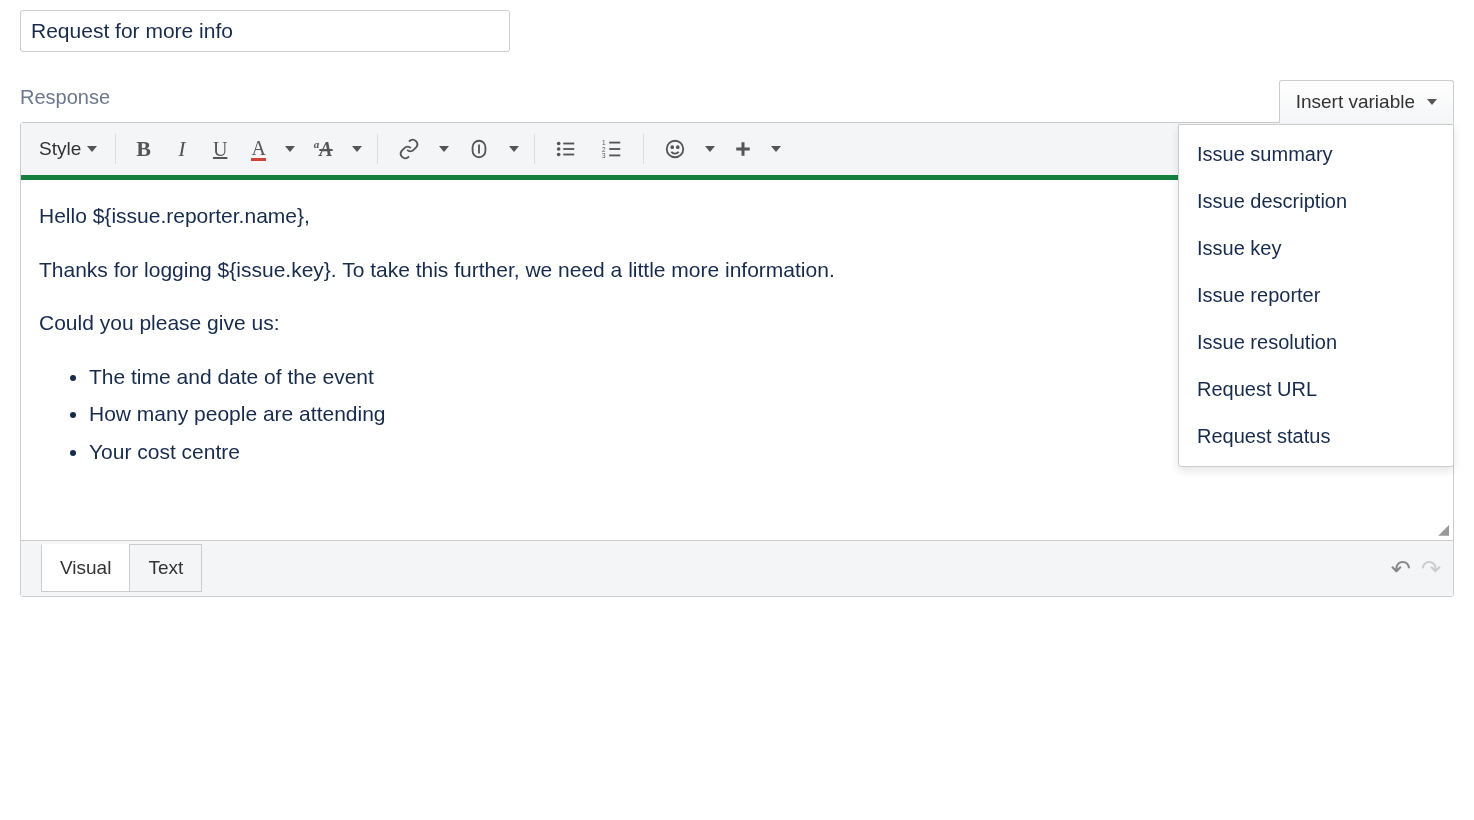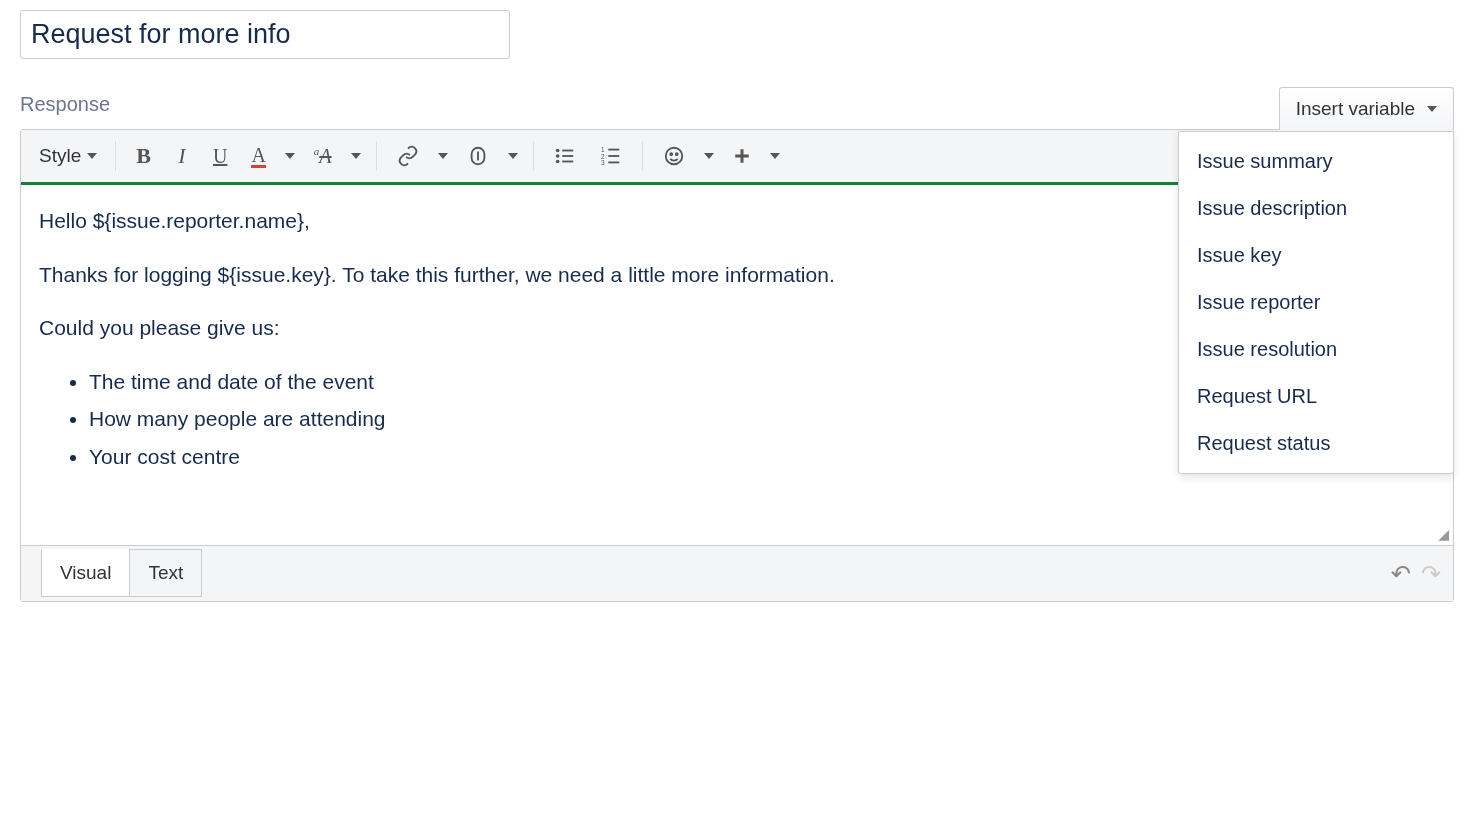--- a/index.html
+++ b/index.html
@@ -1,24 +1,24 @@
 <!DOCTYPE html>
 <html><head>
 <meta charset="utf-8">
 <style>
 * { box-sizing: border-box; margin: 0; padding: 0; }
 body { font-family: -apple-system, BlinkMacSystemFont, "Segoe UI", Helvetica, Arial, sans-serif; padding: 10px 20px; color: #333; }
 .field-label { color: #6b778c; font-size: 20px; margin-bottom: 8px; display: block; }
-.text-input { border: 1px solid #ccc; border-radius: 3px; padding: 8px 10px; font-size: 27px; width: 490px; color: #172b4d; }
+.text-input { border: 1px solid #ccc; border-radius: 3px; padding: 8px 10px; font-size: 21px; width: 490px; color: #172b4d; }
 .name-group { margin-bottom: 28px; }
 .response-header { display: flex; justify-content: space-between; align-items: center; margin-bottom: 0; position: relative; }
 .insert-variable-btn { background: linear-gradient(#fff, #f4f5f7); border: 1px solid #ccc; border-radius: 3px 3px 0 0; border-bottom: none; padding: 10px 16px; font-size: 19px; color: #333; cursor: pointer; display: flex; align-items: center; gap: 12px; position: relative; z-index: 20; }
 .caret-down { width: 0; height: 0; border-left: 5px solid transparent; border-right: 5px solid transparent; border-top: 6px solid #555; }
 .editor-container { border: 1px solid #ccc; border-radius: 3px; background: #fff; margin-top: -1px; position: relative; }
-.toolbar { background: #f4f5f7; border-bottom: 3px solid #15803d; padding: 8px 10px; display: flex; align-items: center; gap: 4px; }
+.toolbar { background: #f4f5f7; border-bottom: 5px solid #15803d; padding: 8px 10px; display: flex; align-items: center; gap: 4px; }
 .tb-btn { background: transparent; border: none; padding: 6px 10px; font-size: 19px; color: #555; cursor: pointer; border-radius: 3px; display: inline-flex; align-items: center; justify-content: center; min-width: 34px; height: 36px; }
 .tb-sep { width: 1px; height: 30px; background: #ddd; margin: 0 6px; }
 .style-btn { font-size: 19px; color: #333; display: flex; align-items: center; gap: 6px; padding: 6px 8px; }
 .bold-glyph { font-weight: 700; font-family: Georgia, serif; font-size: 22px; }
 .italic-glyph { font-style: italic; font-family: Georgia, serif; font-size: 22px; }
 .underline-glyph { text-decoration: underline; font-family: Georgia, serif; font-size: 20px; }
 .textcolor-glyph { font-family: Georgia, serif; font-size: 20px; border-bottom: 3px solid #d04437; padding-bottom: 0; line-height: 1; }
 .editor-body { padding: 20px 18px 60px 18px; font-size: 21px; color: #172b4d; line-height: 1.5; min-height: 360px; position: relative; }
 .editor-body p { margin: 0 0 22px 0; }
 .editor-body ul { margin: 0 0 6px 40px; padding-left: 10px; }
@@ -77,21 +77,21 @@
     <button class="tb-btn">
         <span class="underline-glyph">U</span>
       </button>
     <button class="tb-btn">
         <span class="textcolor-glyph">A</span>
       </button>
     <button class="tb-btn" style="min-width:20px;padding:6px 4px;">
         <span class="caret-down"></span>
       </button>
     <button class="tb-btn">
-      <span style="font-family:Georgia,serif;font-style:italic;text-decoration:line-through;font-size:20px;position:relative;"><sup style="font-size:11px;text-decoration:none;display:inline-block;">a</sup>A</span>
+      <span style="font-family:Georgia,serif;font-style:italic;text-decoration:line-through;font-size:20px;position:relative;font-weight:bold;"><sup style="font-size:11px;text-decoration:none;display:inline-block;">a</sup>A</span>
     </button>
     <button class="tb-btn" style="min-width:20px;padding:6px 4px;">
         <span class="caret-down"></span>
       </button>
     <span class="tb-sep"></span>
     <button class="tb-btn">
       <svg width="22" height="22" viewBox="0 0 24 24" fill="none" stroke="#555" stroke-width="2">
           <path d="M10 13a5 5 0 0 0 7 0l3-3a5 5 0 0 0-7-7l-1 1"></path>
           <path d="M14 11a5 5 0 0 0-7 0l-3 3a5 5 0 0 0 7 7l1-1"></path>
         </svg>

